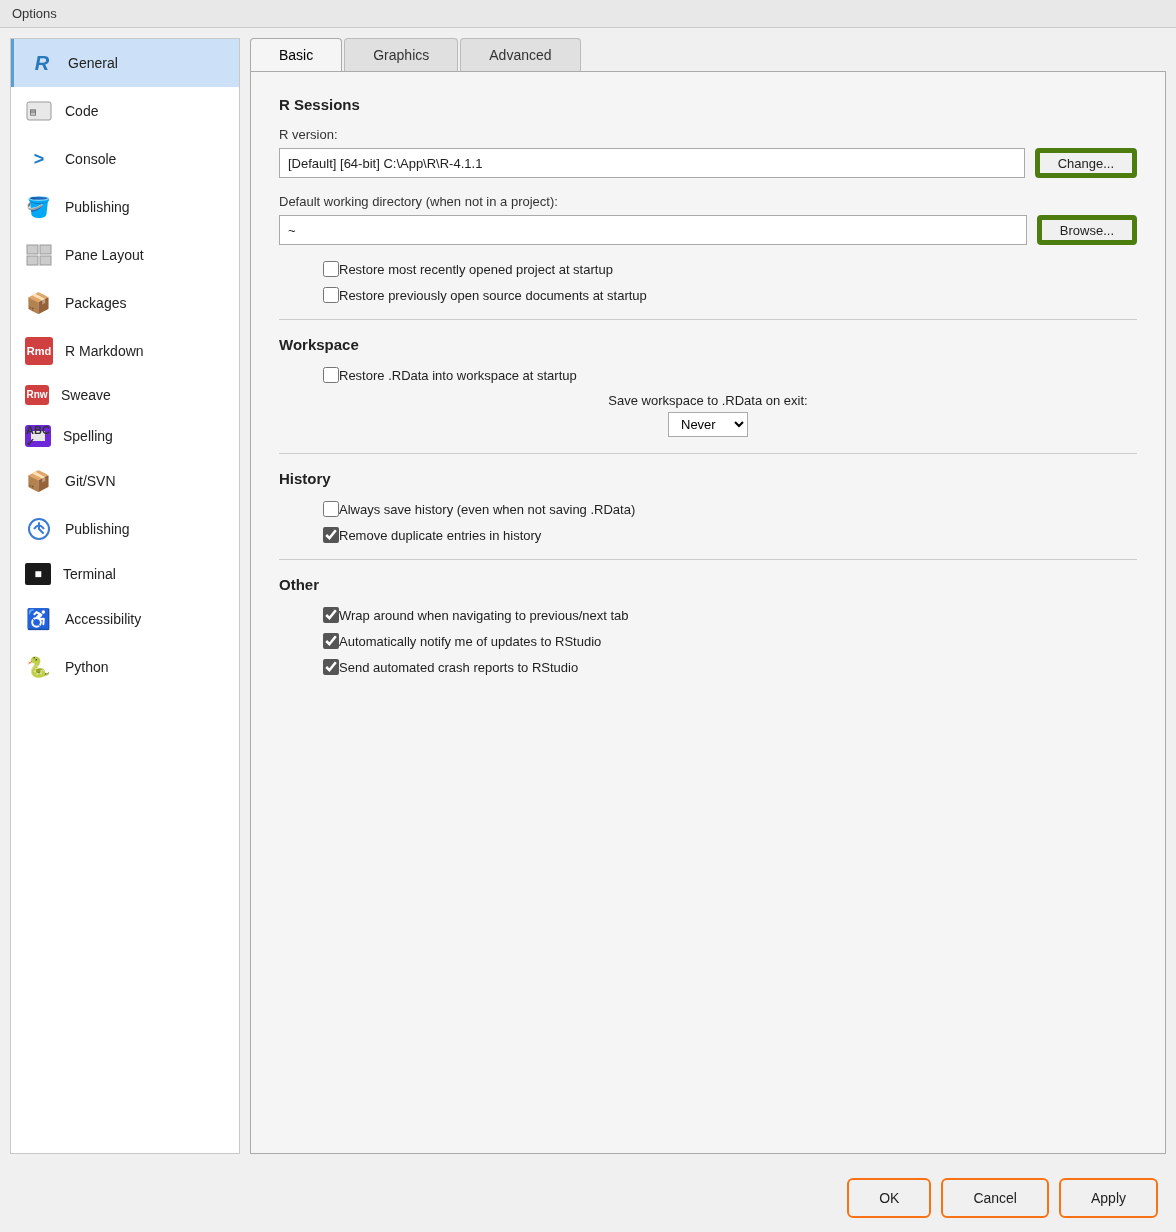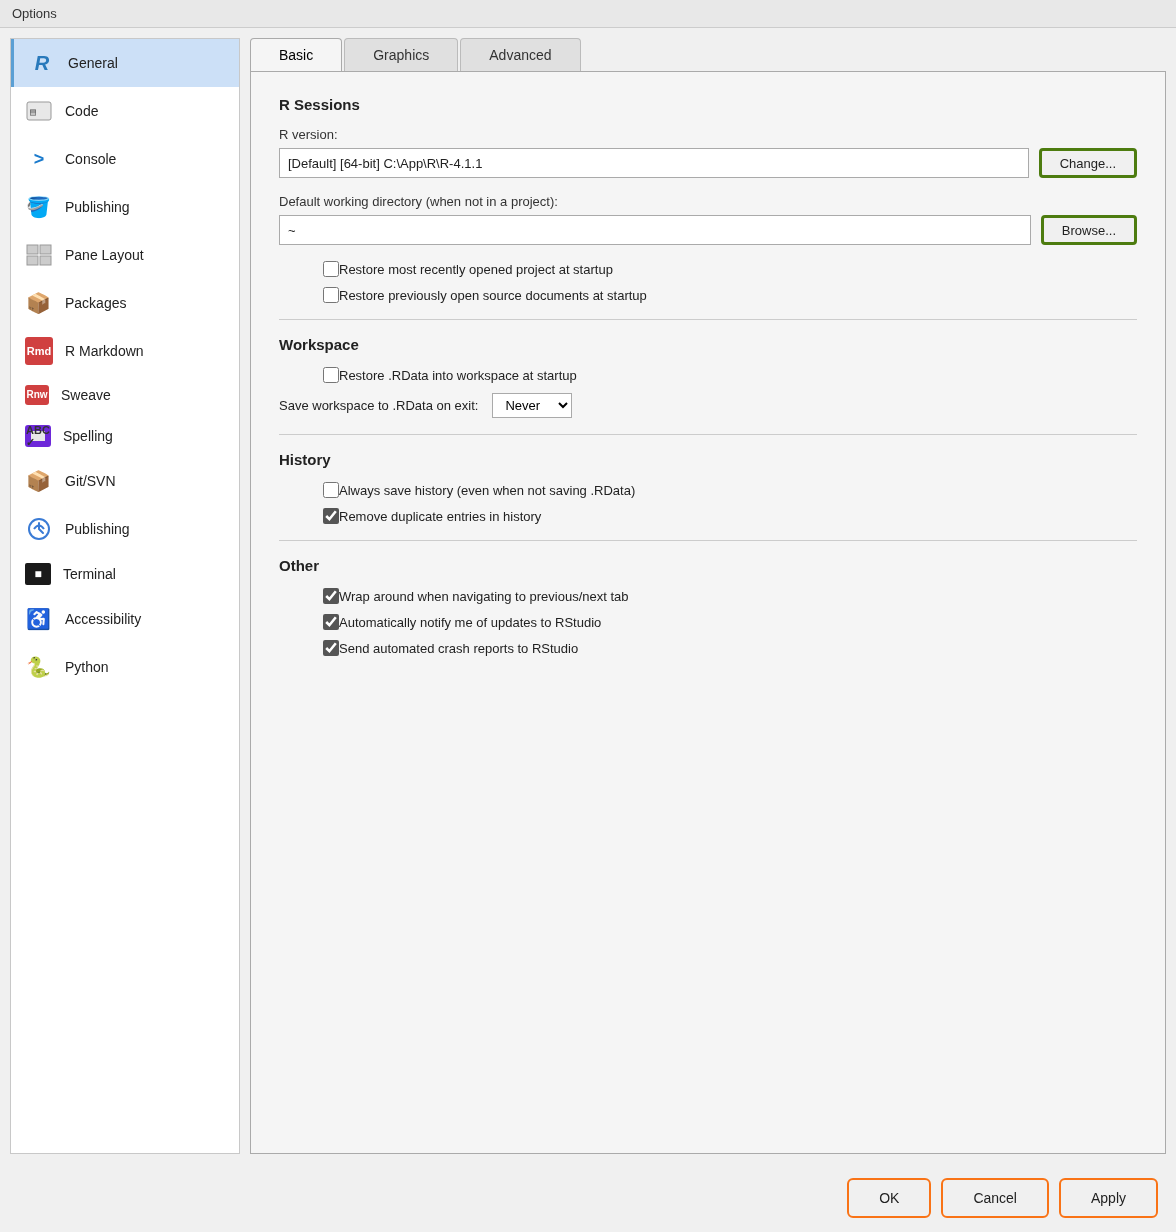--- a/index.html
+++ b/index.html
@@ -129,21 +129,21 @@
       border: 1px solid #aaa;
       background: #fff;
       padding: 4px 8px;
       font-size: 13px;
       color: #222;
     }
     .btn {
       height: 30px;
       padding: 0 18px;
       background: #f0f0f0;
-      border: 3px solid #4d7c0f;
+      border: 5px solid #4d7c0f;
       border-radius: 4px;
       cursor: pointer;
       font-size: 13px;
       color: #222;
       white-space: nowrap;
     }
     .checkbox-row {
       display: flex;
       align-items: center;
       margin-bottom: 10px;
@@ -153,24 +153,25 @@
     }
     .checkbox-row input[type="checkbox"] {
       width: 16px;
       height: 16px;
       cursor: pointer;
       accent-color: #555;
     }
     .select-row {
       display: flex;
       align-items: center;
-      gap: 14px;
+      gap: 4px;
       margin-bottom: 16px;
       font-size: 13px;
       color: #222;
+      flex-direction: column;
     }
     .select-row select {
       padding: 3px 8px;
       border: 1px solid #aaa;
       background: #fff;
       font-size: 13px;
       cursor: pointer;
     }
     
     .footer {

